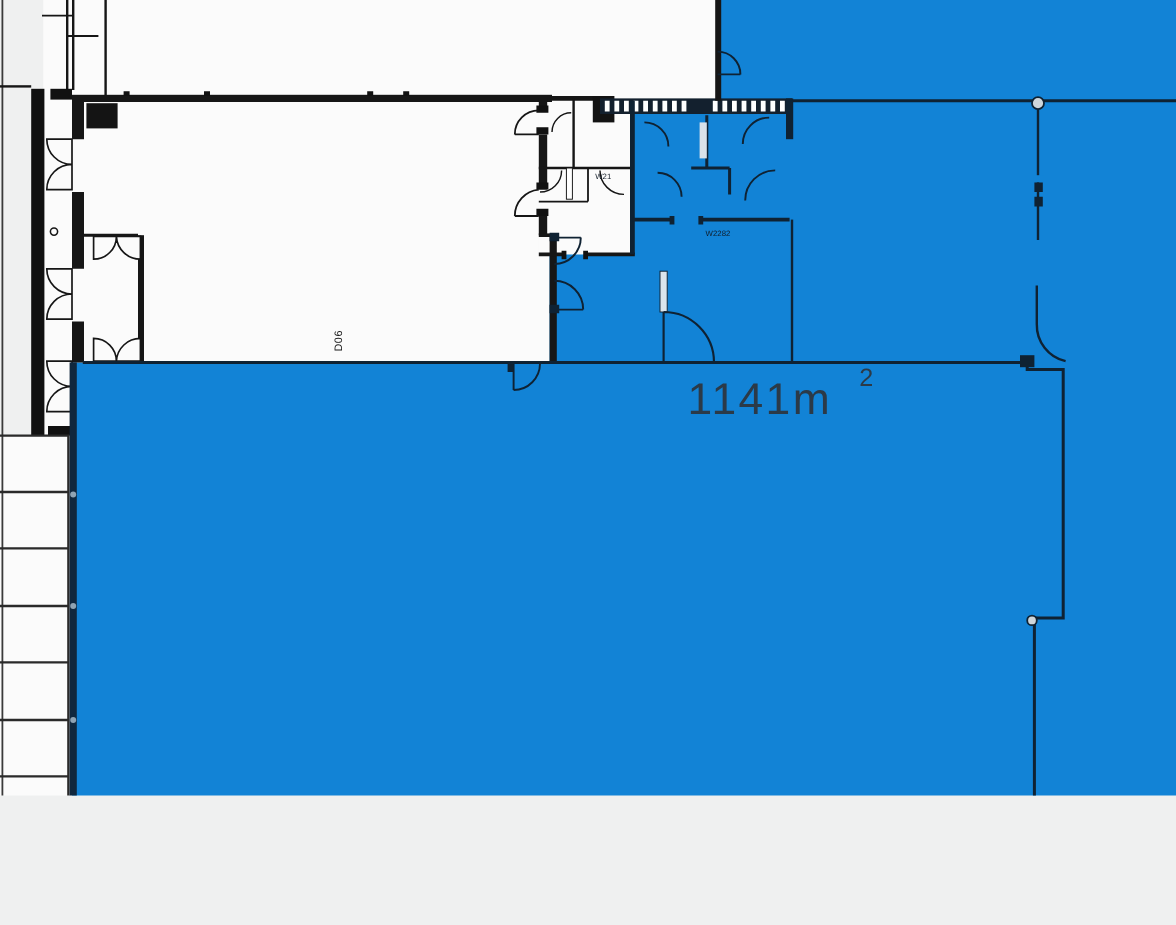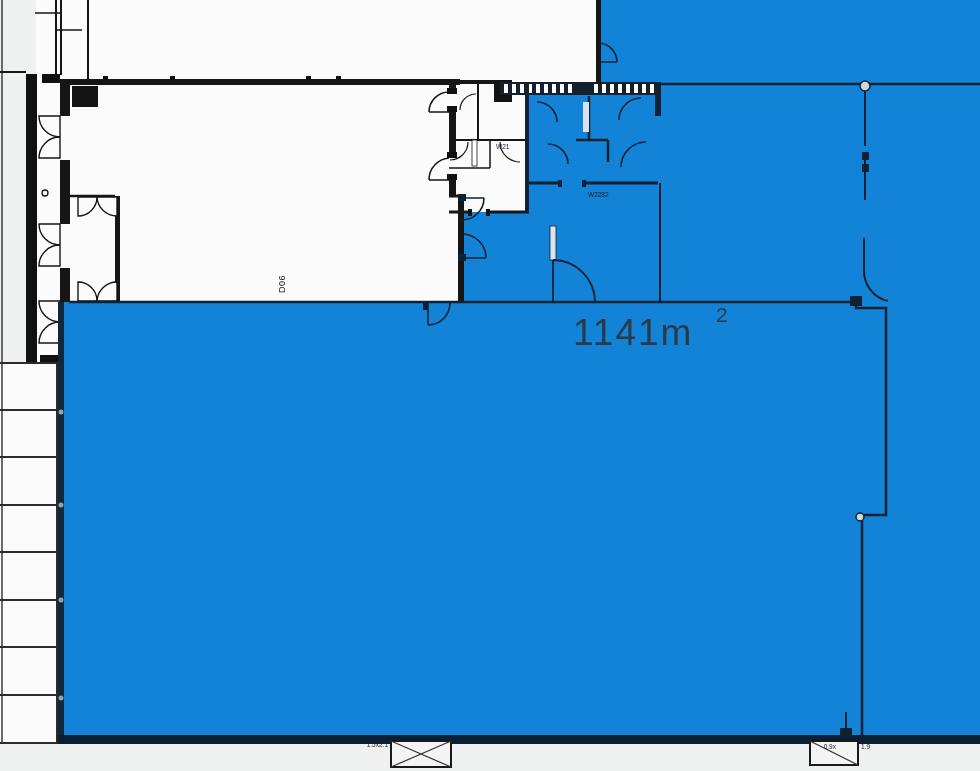--- a/index.html
+++ b/index.html
@@ -1,16 +1,16 @@
 <!DOCTYPE html>
 <html><head>
 <meta charset="utf-8">
 <style>
   html,body{margin:0;padding:0;background:#eff0f0;}
-  .stage{position:relative;width:980px;height:771px;overflow:hidden;
+  .stage{position:relative;width:980px;height:663px;overflow:hidden;
          font-family:"Liberation Sans", sans-serif;}
   svg{position:absolute;top:0;left:0;display:block;}
   text{font-family:"Liberation Sans", sans-serif;}
   .area-label{font-size:37px;letter-spacing:2px;fill:#2b3a48;}
   .area-exp{font-size:21px;fill:#2b3a48;}
   .tiny{font-size:6.5px;fill:#16202b;}
   .tiny-dark{font-size:6.5px;fill:#101d2a;}
   .door-code{font-size:9px;fill:#141414;letter-spacing:0.5px;}
 </style>
 </head>

